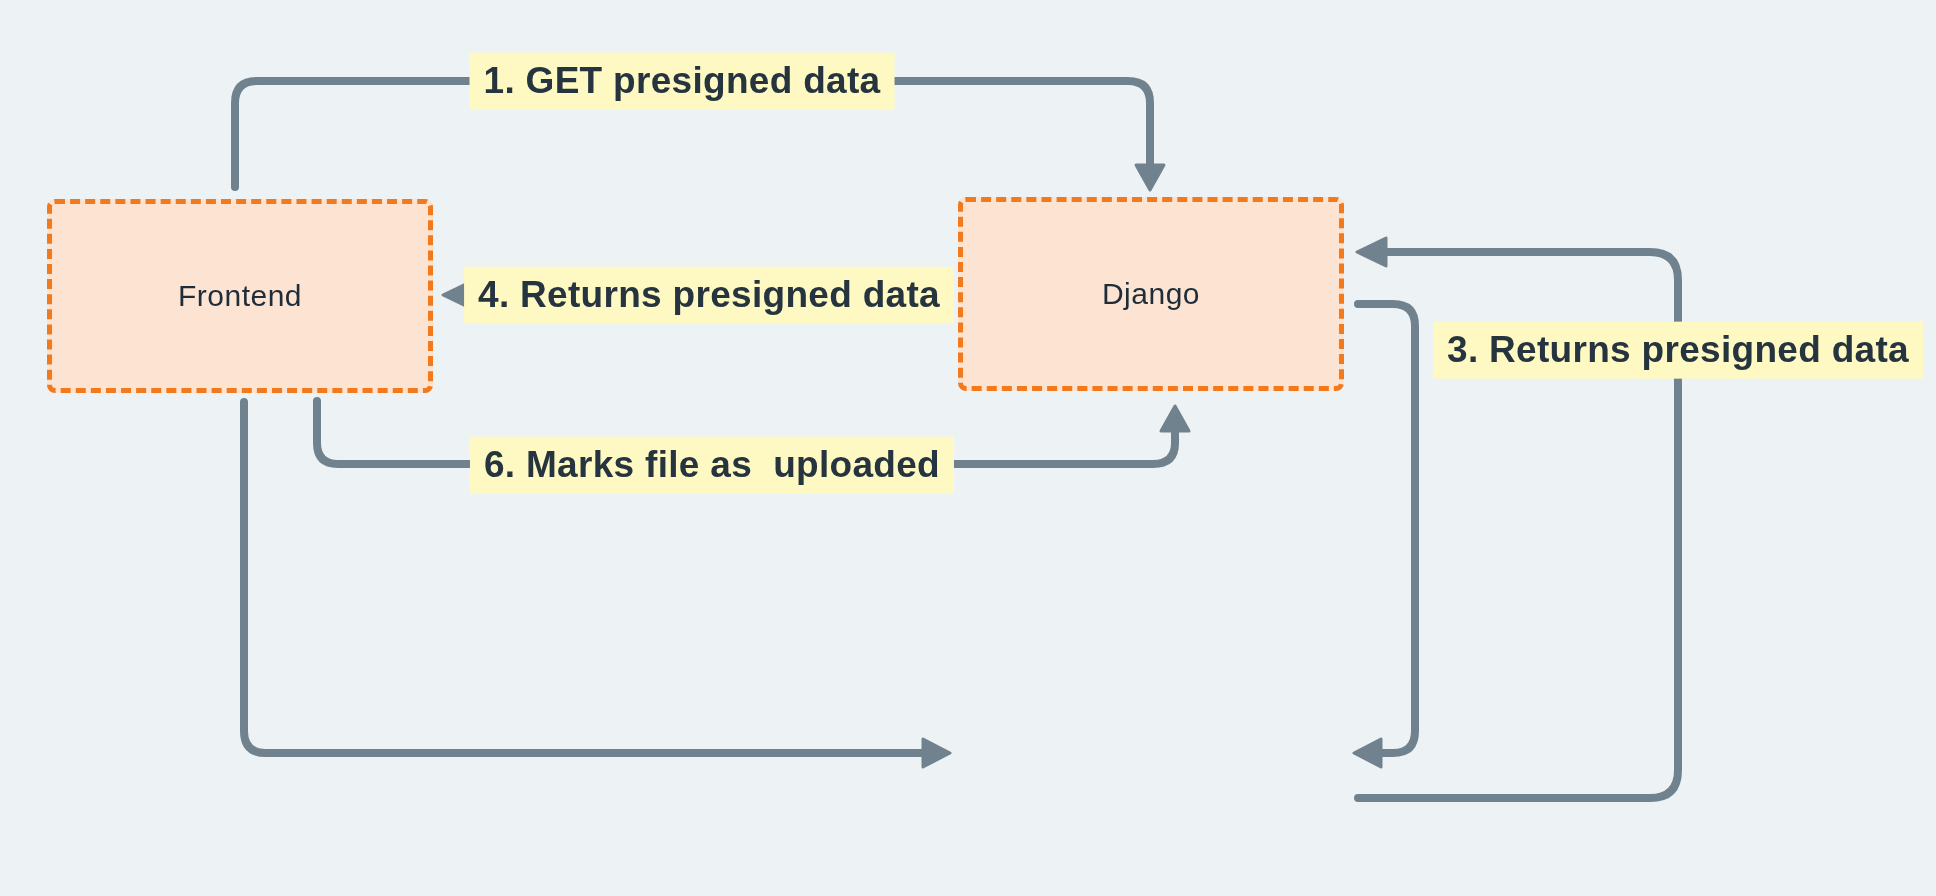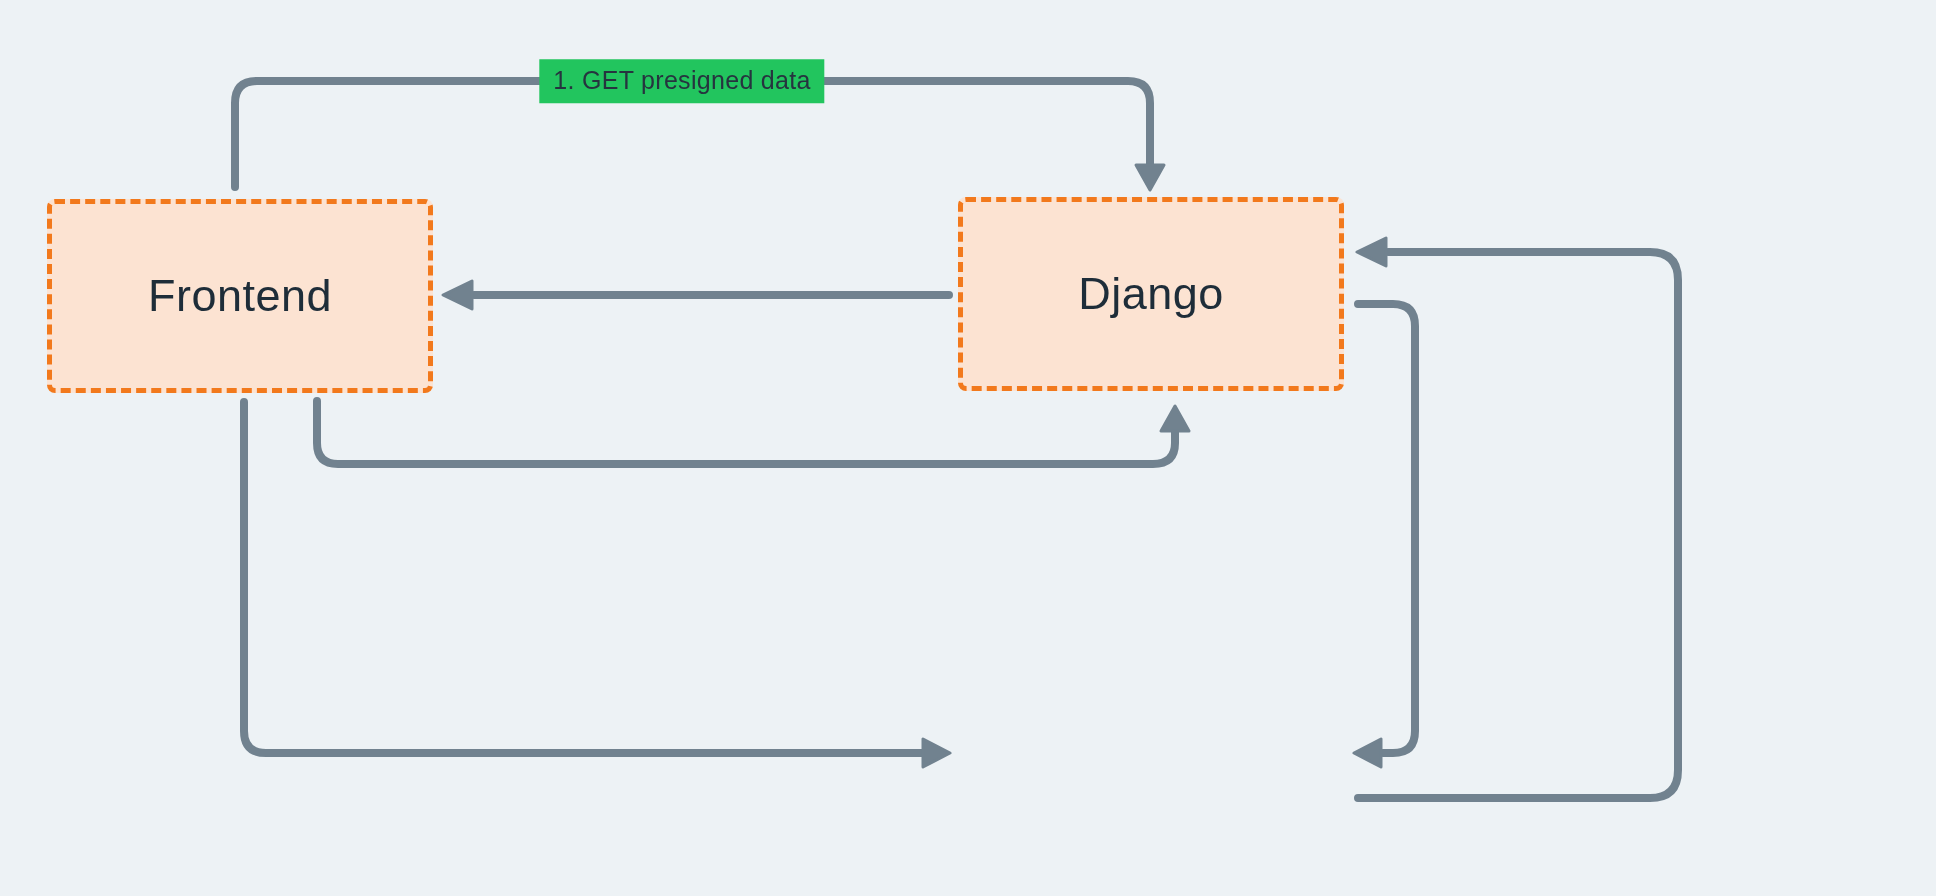--- a/index.html
+++ b/index.html
@@ -43,34 +43,34 @@
     height: 194px;
     background: #FCE3D2;
     border: 5px dashed #F2791C;
     border-radius: 8px;
     display: flex;
     align-items: center;
     justify-content: center;
   }
   .node-label {
     color: #1E2D39;
-    font-size: 45px;
+    font-size: 30px;
     font-weight: 500;
     letter-spacing: 0.5px;
   }
   .node-frontend { left: 47px;  top: 199px; }
   .node-django   { left: 958px; top: 197px; text-align: center; }
   .node-awss3    { left: 958px; top: 655px; }
   .edge-label {
     position: absolute;
     transform: translate(-50%, -50%);
-    background: #22c55e;
+    background: #fef9c3;
     color: #26343F;
-    font-size: 25px;
-    font-weight: 400;
+    font-size: 37px;
+    font-weight: 700;
     letter-spacing: 0.3px;
     white-space: pre;
     padding: 8px 14px;
     line-height: 1.1;
   }
   .el-1 { left: 682px;  top: 81px;  }
   .el-4 { left: 709px;  top: 295px; }
   .el-6 { left: 712px;  top: 465px; }
   .el-5 { left: 620px;  top: 753px; }
   .el-2 { left: 1416px; top: 517px; }
@@ -103,14 +103,17 @@
   </svg>
 
   <div class="node node-frontend">
     <span class="node-label">Frontend</span>
   </div>
   <div class="node node-django">
     <span class="node-label">Django</span>
   </div>
 
   <div class="edge-label el-1">1. GET presigned data</div>
+  <div class="edge-label el-3">3. Returns presigned data</div>
+  <div class="edge-label el-4">4. Returns presigned data</div>
+  <div class="edge-label el-6">6. Marks file as  uploaded</div>
 
 </div>
 
 </body></html>

